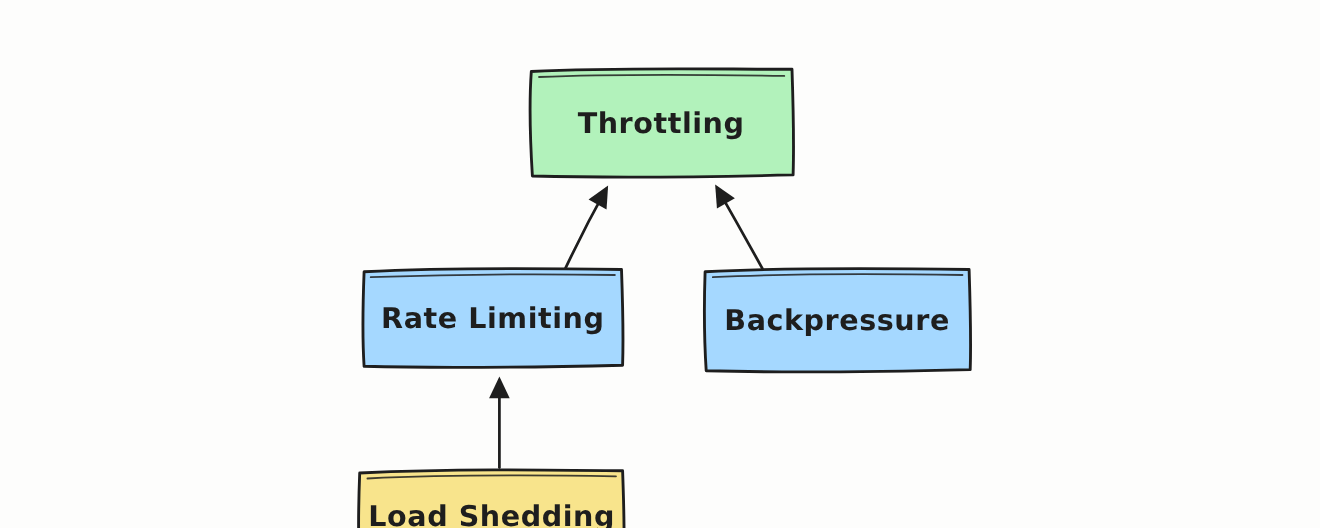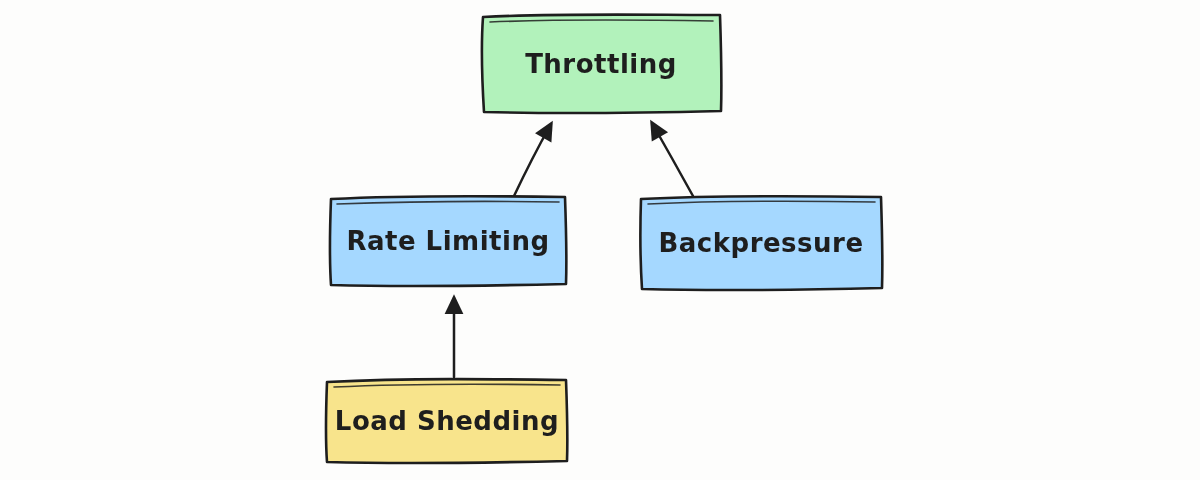--- a/index.html
+++ b/index.html
@@ -8,20 +8,21 @@
     width: 1200px;
     height: 480px;
     overflow: hidden;
     background: #fdfdfc;
     font-family: "DejaVu Sans", sans-serif;
   }
   .stage {
     position: relative;
     width: 1200px;
     height: 432px;
+    margin-top: 48px;
   }
   svg { display: block; }
   .box {
     stroke: #1e1e1e;
     stroke-width: 2.6;
     stroke-linejoin: round;
   }
   .sketch-line {
     fill: none;
     stroke: #1e1e1e;

